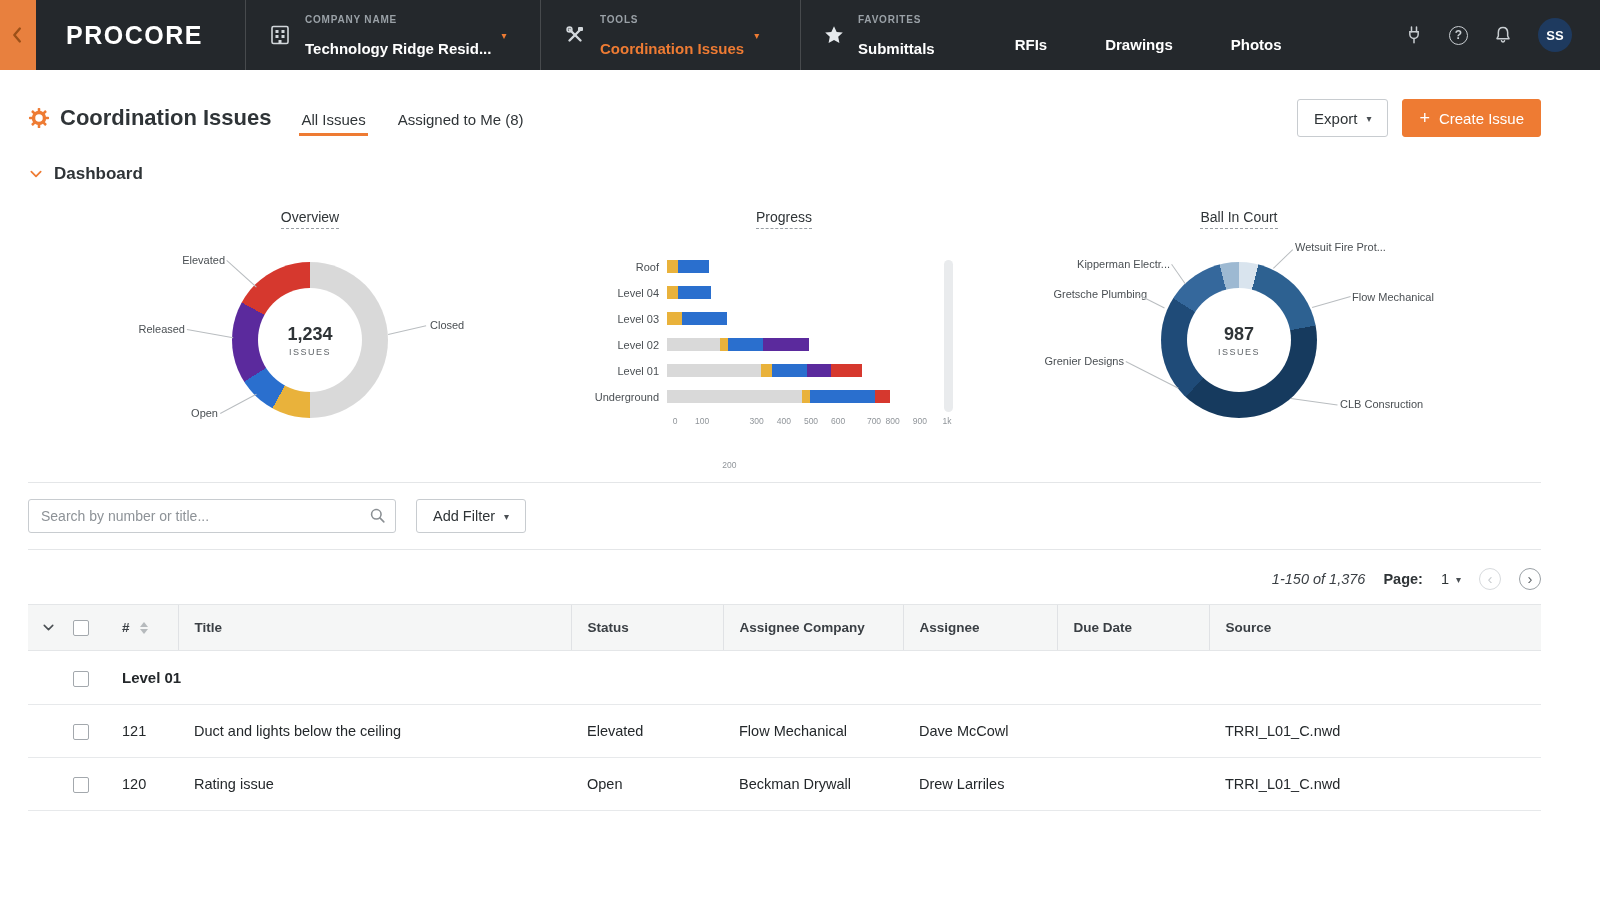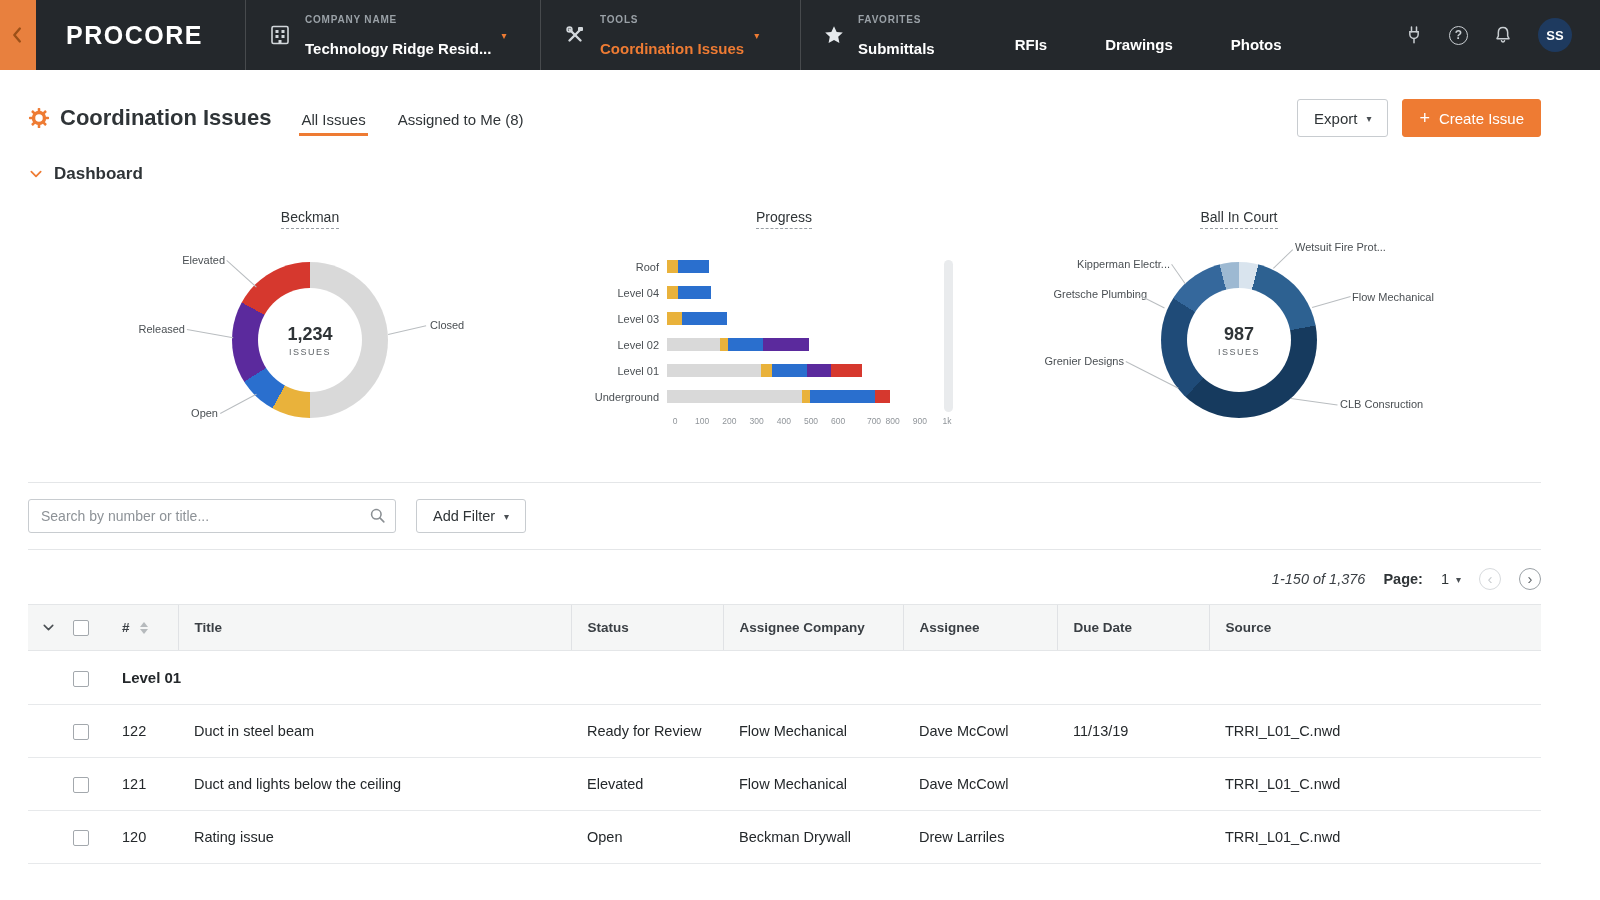--- a/index.html
+++ b/index.html
@@ -214,21 +214,21 @@
   <div class="dash-head">
     <svg width="16" height="16" viewBox="0 0 24 24">
         <polyline points="5,8.5 12,15.5 19,8.5" fill="none" stroke="#ee7b33" stroke-width="2.6" stroke-linecap="round" stroke-linejoin="round"></polyline>
       </svg>
     <span>Dashboard</span>
   </div>
 
   <div class="charts">
 
     <div class="chart ov">
-      <div class="chart-title"><b>Beckman</b></div>
+      <div class="chart-title"><b>Overview</b></div>
       <div class="donut" style="background: conic-gradient(rgb(217, 217, 217) 0%, rgb(217, 217, 217) 50%, rgb(233, 178, 59) 50%, rgb(233, 178, 59) 58%, rgb(42, 111, 206) 58%, rgb(42, 111, 206) 66%, rgb(91, 42, 157) 66%, rgb(91, 42, 157) 83%, rgb(214, 56, 46) 83%, rgb(214, 56, 46) 100%);">
         <div class="donut-hole">
           <span class="donut-total">1,234</span>
           <span class="donut-unit">ISSUES</span>
         </div>
       </div>
       <span class="callout" style="right:265px;top:50px">Elevated</span>
       <span class="callout" style="right:305px;top:119px">Released</span>
       <span class="callout" style="right:272px;top:203px">Open</span>
       <span class="callout" style="left:300px;top:115px">Closed</span>
@@ -286,21 +286,21 @@
             <span class="pg-track">
               <i style="width: 135px; background: rgb(217, 217, 217);"></i>
               <i style="width: 8px; background: rgb(233, 178, 59);"></i>
               <i style="width: 65px; background: rgb(42, 111, 206);"></i>
               <i style="width: 15px; background: rgb(214, 56, 46);"></i>
             </span>
           </div>
           <div class="pg-axis">
             <span style="left: 79px;">0</span>
             <span style="left: 106.2px;">100</span>
-            <span style="left: 133.4px;">200</span>
+            <span style="left: 133.4px; margin-top: 44px;">200</span>
             <span style="left: 160.6px;">300</span>
             <span style="left: 187.8px;">400</span>
             <span style="left: 215px;">500</span>
             <span style="left: 242.2px;">600</span>
             <span style="left: 278px;">700</span>
             <span style="left: 296.6px;">800</span>
             <span style="left: 323.8px;">900</span>
             <span style="left: 351px;">1k</span>
           </div>
         </div>
@@ -391,31 +391,20 @@
         <th class="sep">Assignee</th>
         <th class="sep">Due Date</th>
         <th class="sep">Source</th>
       </tr>
     </thead>
     <tbody>
       <tr class="group">
         <td class="cell-exp"></td>
         <td class="cell-cb"><span class="cb"></span></td>
         <td colspan="7">Level 01</td>
-      </tr>
-      <tr>
-        <td class="cell-exp"></td>
-        <td class="cell-cb"><span class="cb"></span></td>
-        <td>122</td>
-        <td>Duct in steel beam</td>
-        <td>Ready for Review</td>
-        <td>Flow Mechanical</td>
-        <td>Dave McCowl</td>
-        <td>11/13/19</td>
-        <td>TRRI_L01_C.nwd</td>
       </tr>
       <tr>
         <td class="cell-exp"></td>
         <td class="cell-cb"><span class="cb"></span></td>
         <td>121</td>
         <td>Duct and lights below the ceiling</td>
         <td>Elevated</td>
         <td>Flow Mechanical</td>
         <td>Dave McCowl</td>
         <td></td>

